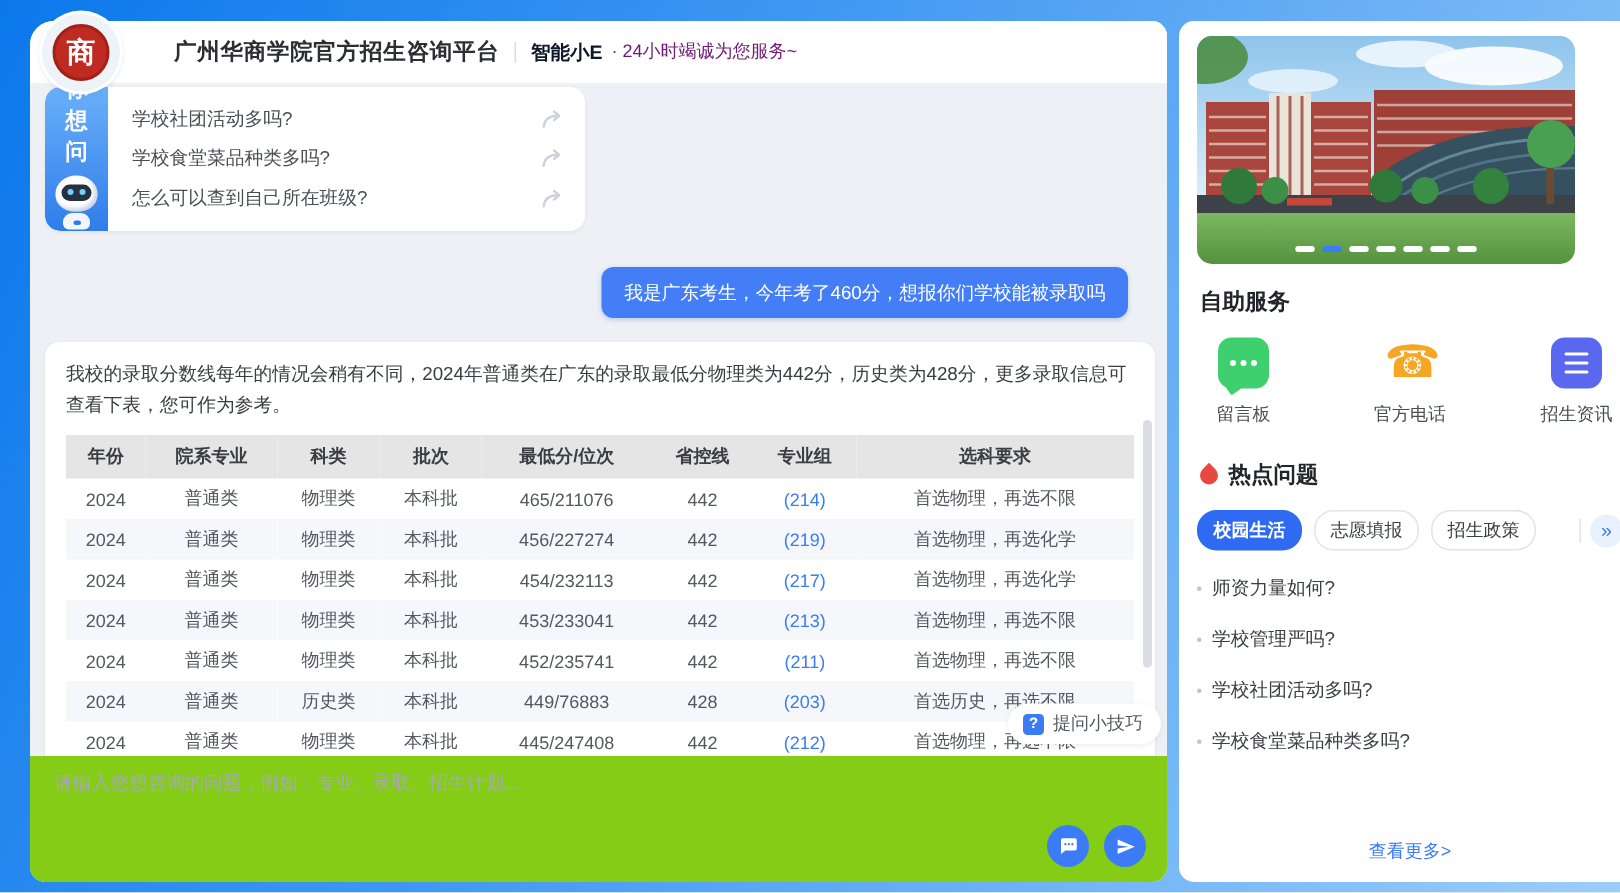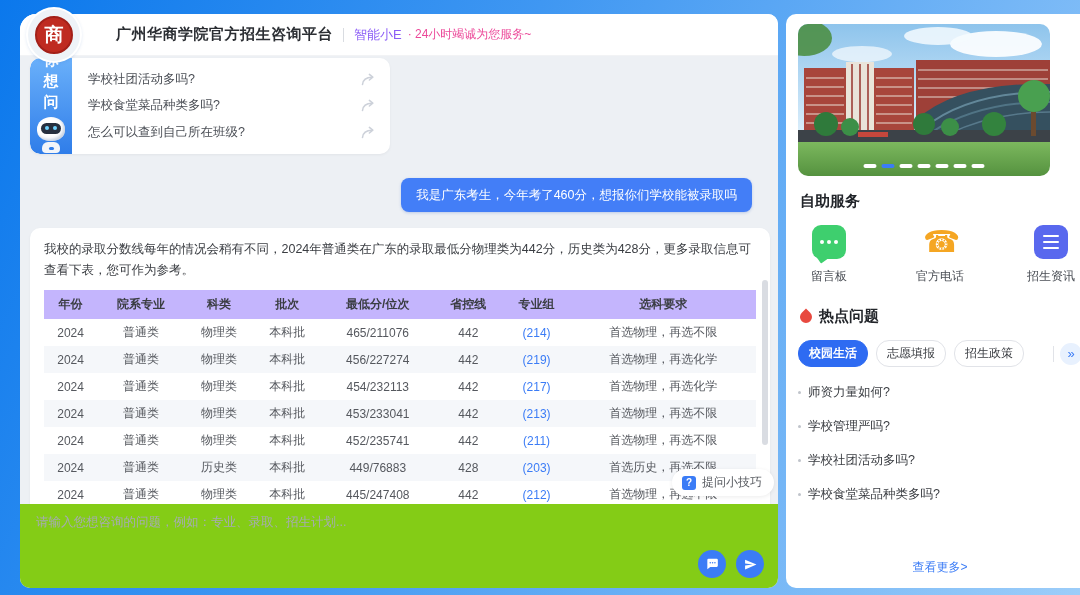--- a/index.html
+++ b/index.html
@@ -32,22 +32,22 @@
   }
   .logo-inner {
     width:38px; height:38px; border-radius:50%; background:#bf2b21;
     color:#fff; font-weight:bold; font-size:19px;
     display:flex; align-items:center; justify-content:center;
     font-family:"Liberation Serif","DejaVu Serif",serif;
     border:2px solid #a32019;
   }
   .hdr-title { font-size:15px; font-weight:bold; color:#2b2e33; letter-spacing:.5px; }
   .hdr-sep { width:1px; height:14px; background:#d9dce1; margin:0 10px; }
-  .hdr-bot { font-size:13px; font-weight:normal; color:#8b5cf6; }
-  .hdr-tag { font-size:12px; color:#ec4899; margin-left:6px; }
+  .hdr-bot { font-size:13px; font-weight:bold; color:#0f172a; }
+  .hdr-tag { font-size:12px; color:#701a75; margin-left:6px; }
 
   .chat-area {
     position:absolute; top:42px; left:0; right:0; height:448px;
     background:#edf0f4; overflow:hidden;
   }
   
   .suggest-card {
     position:absolute; left:10px; top:2px; width:360px; height:96px;
     background:#fff; border-radius:10px; display:flex; overflow:hidden;
     box-shadow:0 1px 3px rgba(0,0,0,.05);
@@ -84,21 +84,21 @@
   }
 
   
   .bot-card {
     position:absolute; left:10px; top:172px; width:740px;
     background:#fff; border-radius:10px; padding:11px 14px 12px;
     box-shadow:0 1px 3px rgba(0,0,0,.05);
   }
   .bot-intro { margin:0; font-size:12.5px; color:#3a3d42; line-height:21px; }
   table.score-table { width:100%; border-collapse:collapse; margin-top:9px; font-size:12px; }
-  .score-table th { background:#c4b5fd; color:#3a3d42; font-weight:bold; padding:6px 3px; text-align:center; white-space:nowrap; }
+  .score-table th { background:#e5e5e5; color:#3a3d42; font-weight:bold; padding:6px 3px; text-align:center; white-space:nowrap; }
   .score-table td { padding:5px 3px; text-align:center; color:#55585e; white-space:nowrap; }
   .score-table tbody tr:nth-child(even) td { background:#f5f7fa; }
   .cell-link { color:#3b7cf6 !important; cursor:pointer; }
 
   
   .tips-pill {
     position:absolute; right:4px; bottom:8px; display:flex; align-items:center; gap:6px;
     background:#fff; padding:5px 12px 5px 10px; border-radius:14px;
     font-size:12px; color:#55585e; box-shadow:0 1px 4px rgba(0,0,0,.08); cursor:pointer;
   }

